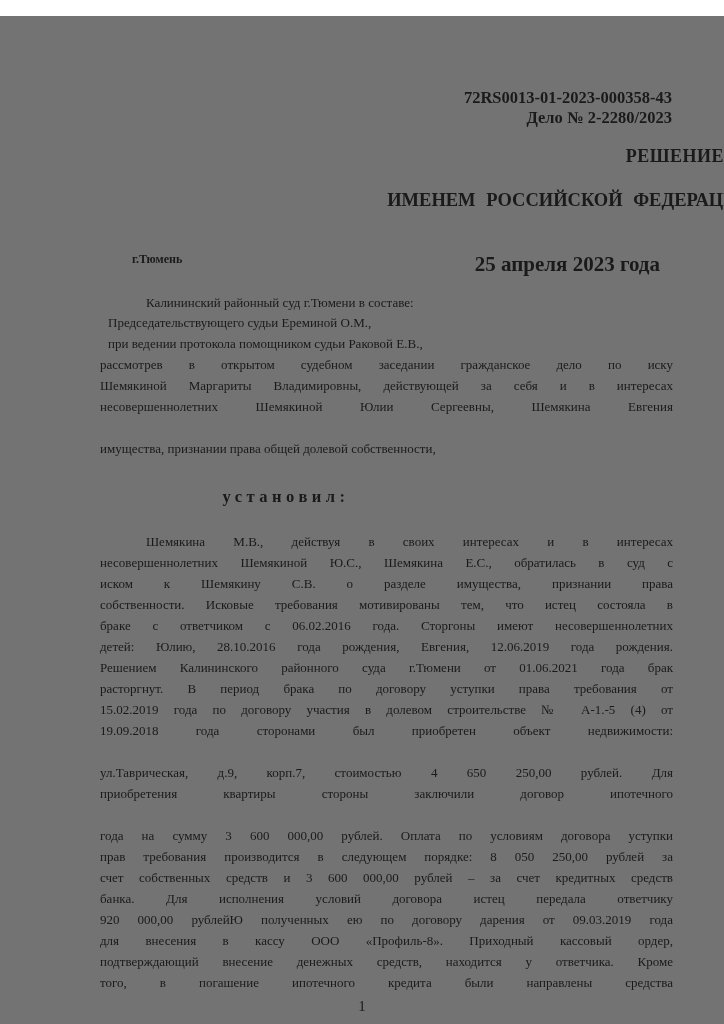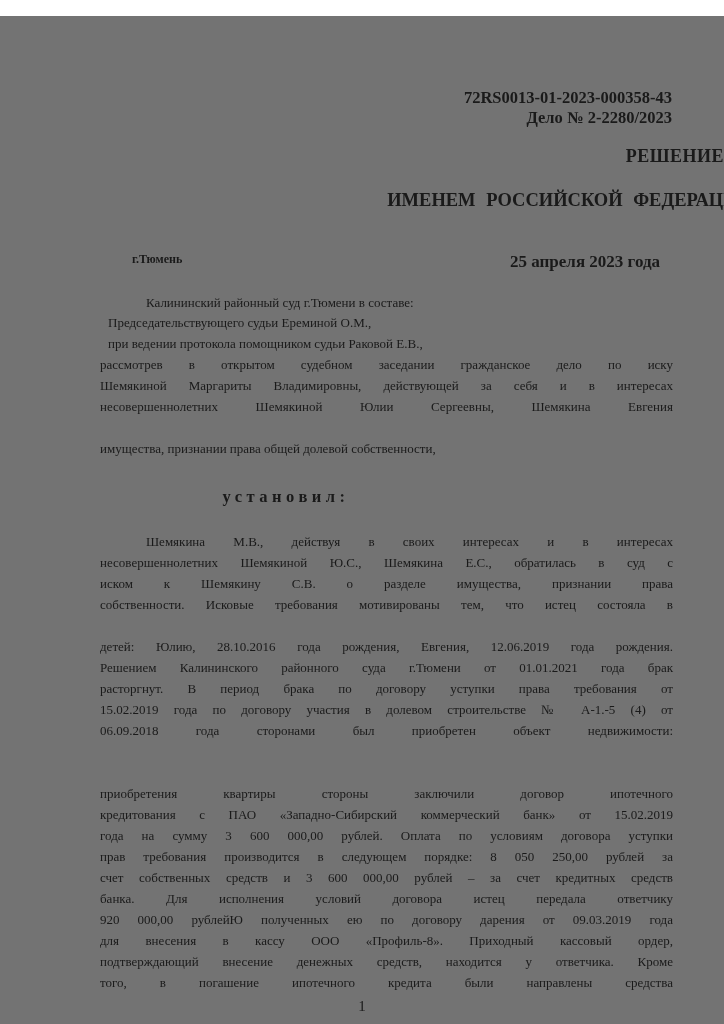--- a/index.html
+++ b/index.html
@@ -4,21 +4,21 @@
 <style>
   html, body { margin: 0; padding: 0; background: #ffffff; }
   body { width: 724px; height: 1024px; position: relative; overflow: hidden;
          font-family: "Liberation Serif", "DejaVu Serif", serif; color: #1a1a1a; }
   .page { position: absolute; left: 0; top: 16px; width: 724px; height: 1024px; background: #737373; }
   .hdr { position: absolute; right: 52px; font-weight: bold; font-size: 16.5px; text-align: right; }
   .title { position: absolute; left: 0; width: 724px; text-align: right; font-weight: bold; }
   .t1 { top: 130px; font-size: 18px; letter-spacing: 0.5px; }
   .t2 { top: 174px; font-size: 18.5px; word-spacing: 6px; margin-left: 28px; }
   .city { position: absolute; left: 132px; top: 236px; font-weight: bold; font-size: 12px; }
-  .date { position: absolute; right: 64px; top: 236px; font-weight: bold; font-size: 17px; }
+  .date { position: absolute; right: 64px; top: 236px; font-weight: bold; font-size: 21px; }
   .line { position: absolute; left: 100px; width: 573px; font-size: 13px; line-height: 20px;
           white-space: nowrap; text-align: justify; text-align-last: justify; }
   .line.last { text-align-last: left; }
   .line.indent { left: 146px; width: 527px; }
   .section { position: absolute; left: 0; width: 572px; top: 471px; text-align: center;
              font-weight: bold; font-size: 16.5px; letter-spacing: 4.5px; }
   .pagenum { position: absolute; left: 0; width: 724px; top: 962px; text-align: center; font-size: 15px; }
 </style>
 </head>
 <body>
@@ -40,27 +40,28 @@
   <div class="line" style="top:360px">Шемякиной Маргариты Владимировны, действующей за себя и в интересах</div>
   <div class="line" style="top:381px">несовершеннолетних Шемякиной Юлии Сергеевны, Шемякина Евгения</div>
   <div class="line last" style="top:423px">имущества, признании права общей долевой собственности,</div>
 
   <div class="section">установил:</div>
 
   <div class="line indent" style="top:516px">Шемякина М.В., действуя в своих интересах и в интересах</div>
   <div class="line" style="top:558px">иском к Шемякину С.В. о разделе имущества, признании права</div>
   <div class="line" style="top:537px">несовершеннолетних Шемякиной Ю.С., Шемякина Е.С., обратилась в суд с</div>
   <div class="line" style="top:579px">собственности. Исковые требования мотивированы тем, что истец состояла в</div>
+  <div class="line" style="top:600px">браке с ответчиком с 06.02.2016 года. Сторгоны имеют несовершеннолетних</div>
   <div class="line" style="top:621px">детей: Юлию, 28.10.2016 года рождения, Евгения, 12.06.2019 года рождения.</div>
-  <div class="line" style="top:642px">Решением Калининского районного суда г.Тюмени от 01.01.2021 года брак</div>
+  <div class="line" style="top:642px">Решением Калининского районного суда г.Тюмени от 01.06.2021 года брак</div>
   <div class="line" style="top:663px">расторгнут. В период брака по договору уступки права требования от</div>
   <div class="line" style="top:684px">15.02.2019 года по договору участия в долевом строительстве № А-1.-5 (4) от</div>
-  <div class="line" style="top:705px">06.09.2018 года сторонами был приобретен объект недвижимости:</div>
+  <div class="line" style="top:705px">19.09.2018 года сторонами был приобретен объект недвижимости:</div>
+  <div class="line" style="top:747px">ул.Таврическая, д.9, корп.7, стоимостью 4 650 250,00 рублей. Для</div>
   <div class="line" style="top:768px">приобретения квартиры стороны заключили договор ипотечного</div>
-  <div class="line" style="top:789px">кредитования с ПАО «Западно-Сибирский коммерческий банк» от 15.02.2019</div>
   <div class="line" style="top:810px">года на сумму 3 600 000,00 рублей. Оплата по условиям договора уступки</div>
   <div class="line" style="top:831px">прав требования производится в следующем порядке: 8 050 250,00 рублей за</div>
   <div class="line" style="top:852px">счет собственных средств и 3 600 000,00 рублей – за счет кредитных средств</div>
   <div class="line" style="top:873px">банка. Для исполнения условий договора истец передала ответчику</div>
   <div class="line" style="top:894px">920 000,00 рублейЮ полученных ею по договору дарения от 09.03.2019 года</div>
   <div class="line" style="top:915px">для внесения в кассу ООО «Профиль-8». Приходный кассовый ордер,</div>
   <div class="line" style="top:936px">подтверждающий внесение денежных средств, находится у ответчика. Кроме</div>
   <div class="line" style="top:957px">того, в погашение ипотечного кредита были направлены средства</div>
 
   <div class="pagenum" style="top:982px">1</div>

